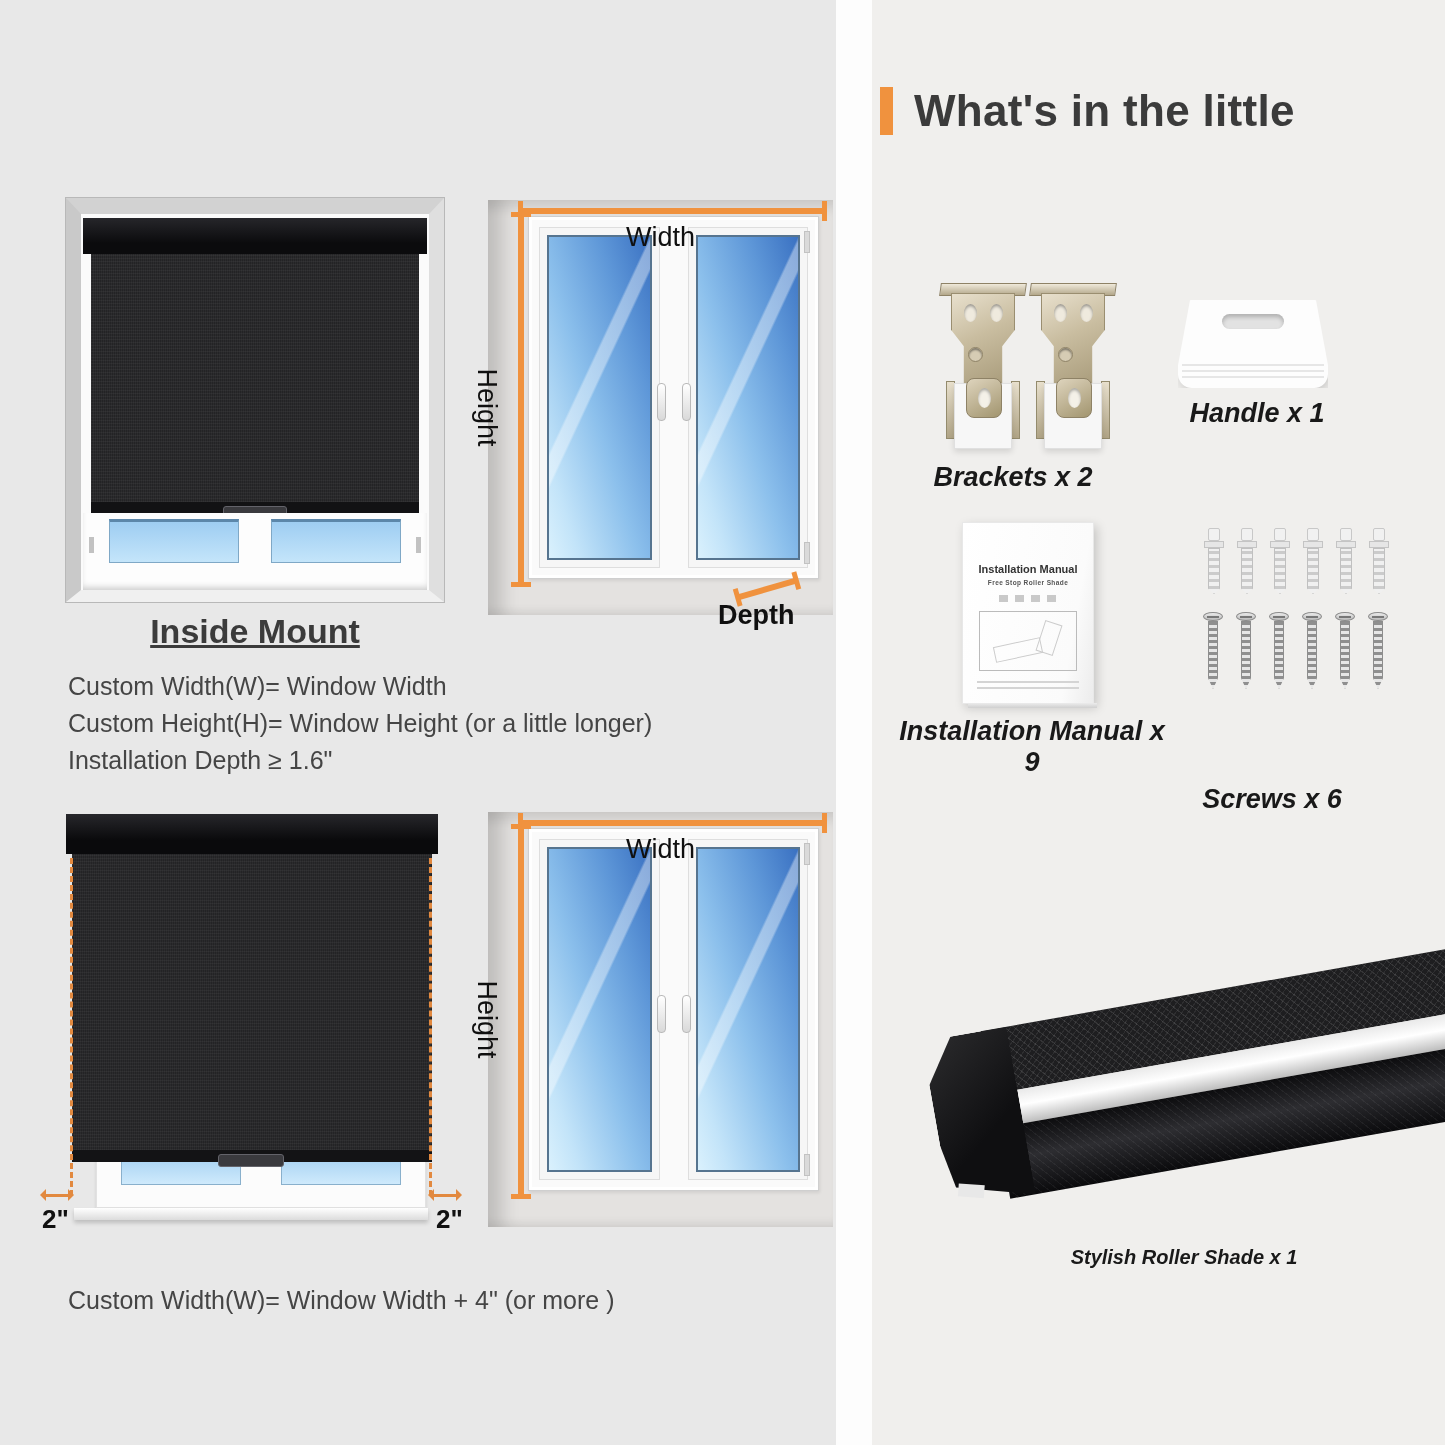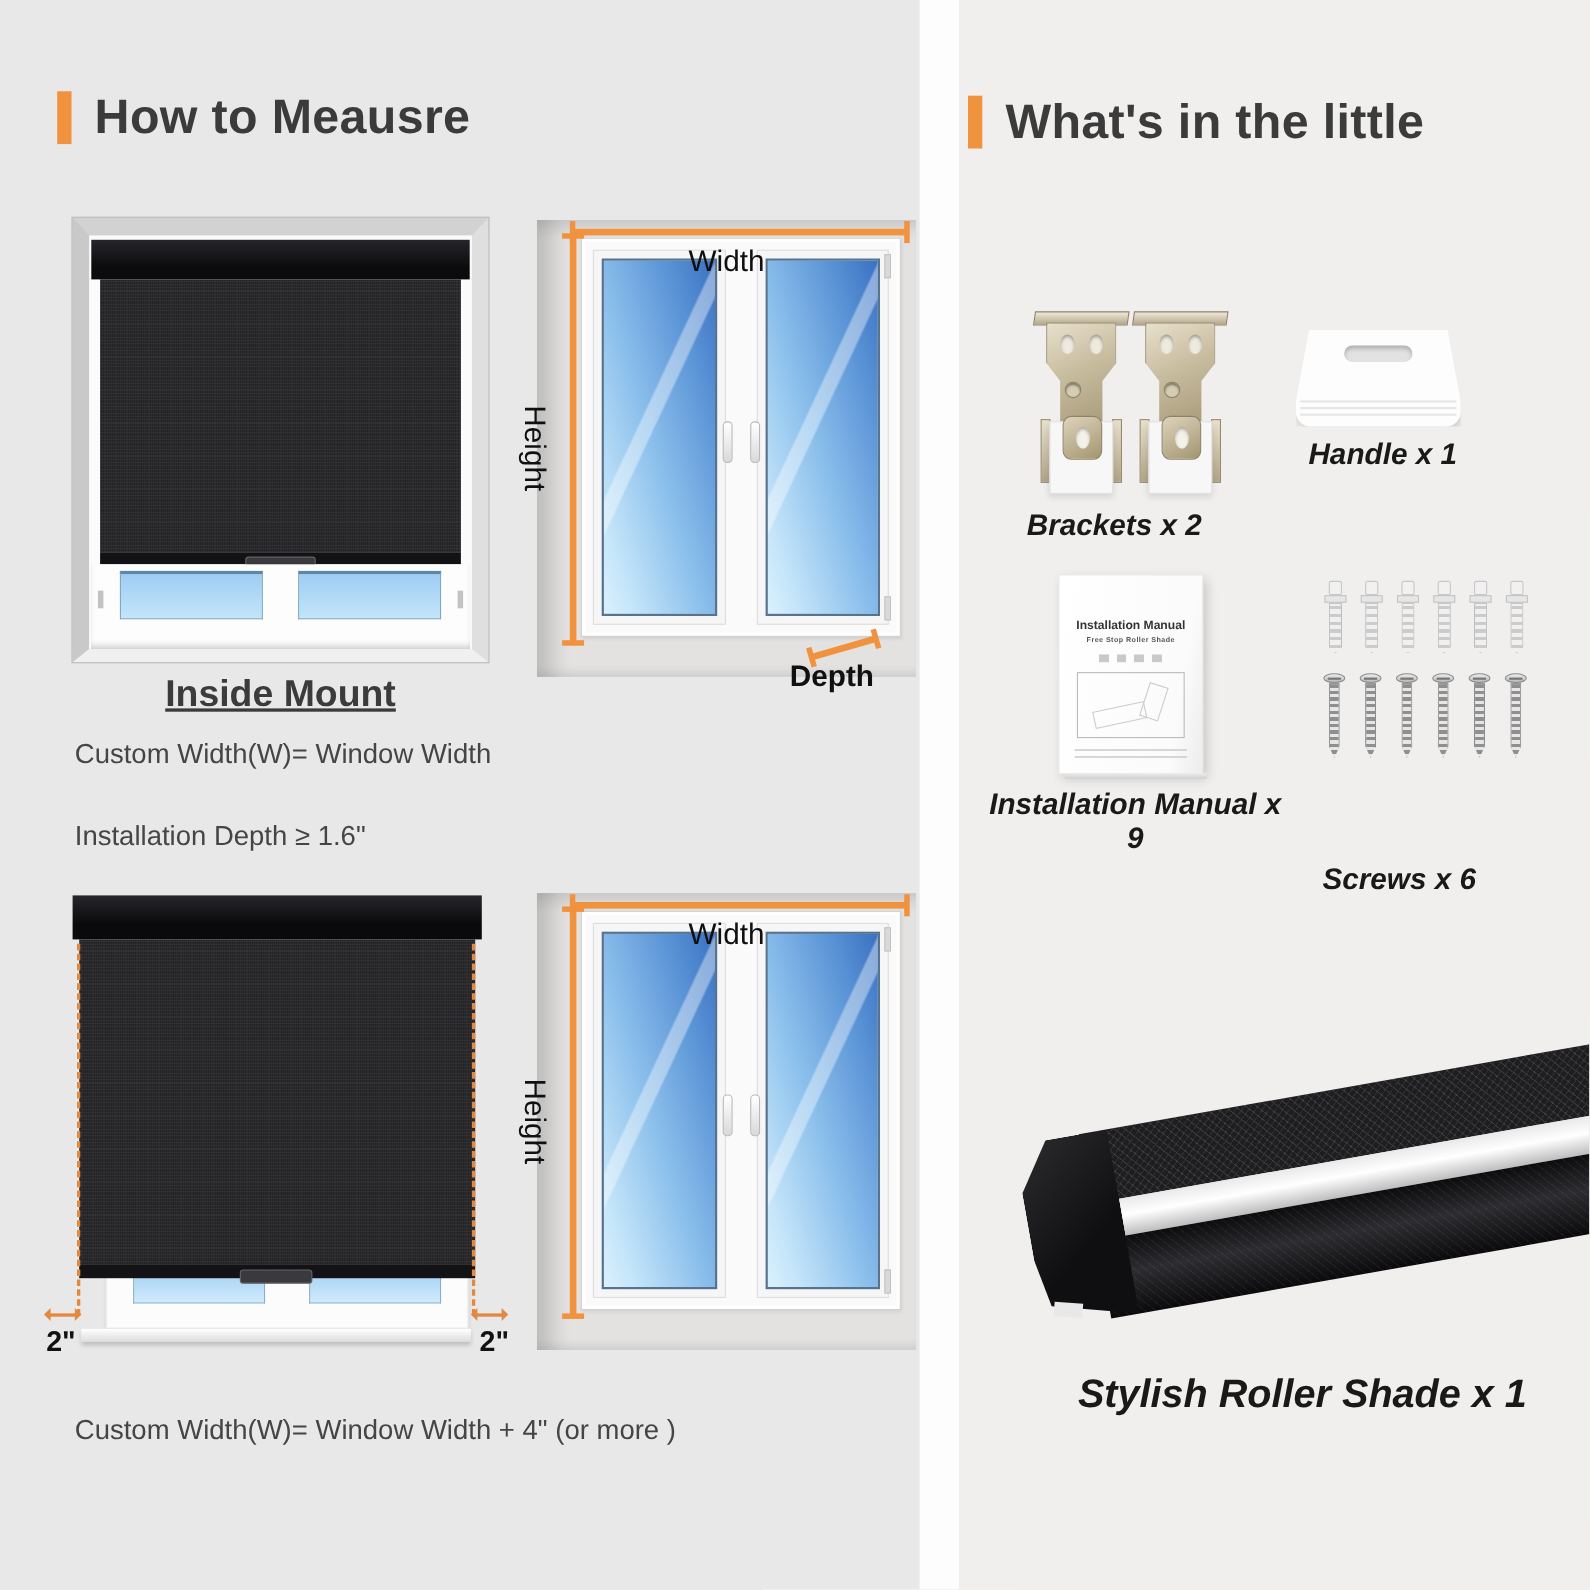--- a/index.html
+++ b/index.html
@@ -104,21 +104,21 @@
   .om-arr.ar { left:392px; width:26px; }
   .om-two { position:absolute; top:398px; font-size:26px; font-weight:700; color:#111; z-index:3; }
   .om-two.twl { left:2px; } .om-two.twr { left:396px; }
 
   
   .item-label { position:absolute; font-size:27px; font-weight:700; font-style:italic; color:#191919; text-align:center; }
   .lb-brackets { left:31px;  top:462px; width:220px; }
   .lb-handle   { left:285px; top:398px; width:200px; }
   .lb-manual   { left:20px;  top:716px; width:280px; }
   .lb-screws   { left:290px; top:756px; width:220px;margin-top:28px; }
-  .lb-shade    { left:92px;  top:1246px; width:440px; font-size:36px; }
+  .lb-shade    { left:92px;  top:1246px; width:440px; font-size:20px; }
 
   
   .bracket { position:absolute; width:78px; height:172px; top:283px; }
   .bk1 { left:72px; } .bk2 { left:162px; }
   .b-flange { position:absolute; left:-4px; top:0; width:86px; height:13px; transform:skewX(-8deg);
               background:linear-gradient(#efe9da,#b3a78a); border:1px solid #8e8266; }
   .b-plate { position:absolute; left:7px; top:10px; width:64px; height:92px;
              background:linear-gradient(155deg,#e8e0cd 0%, #c9bda0 45%, #a79a79 100%); border:1px solid #9a8e70;
              clip-path:polygon(0 0,100% 0,100% 40%,80% 58%,80% 100%,20% 100%,20% 58%,0 40%); }
   .b-hole { position:absolute; width:13px; height:18px; border-radius:50%; background:#efeade;
@@ -198,24 +198,20 @@
               background-image:repeating-linear-gradient(48deg, rgba(255,255,255,.05) 0 1px, transparent 1px 6px),
                                linear-gradient(180deg,#0c0c0e, #2d2d31 45%, #0a0a0c); }
 </style>
 </head>
 <body>
 
 <div class="canvas">
 
   <section class="panel-left">
 
-    <div class="sec-head head-left">
-      <div class="accent-bar"></div>
-      <h1>How to Meausre</h1>
-    </div>
 
     <div class="im">
       <div class="im-cassette"></div>
       <div class="im-fabric"></div>
       <div class="im-bottombar"></div>
       <div class="im-handle"></div>
       <div class="im-window">
         <div class="im-glass gl"></div>
         <div class="im-glass gr"></div>
         <div class="im-latch ll"></div>
@@ -240,20 +236,21 @@
       <div class="m-arrow-h"></div>
       <div class="m-lbl lbl-width">Width</div>
       <div class="m-arrow-v"></div>
       <div class="m-lbl lbl-height">Height</div>
       <div class="m-arrow-d"></div>
       <div class="m-lbl lbl-depth">Depth</div>
     </div>
 
     <div class="mount-title t-inside">Inside Mount</div>
     <p class="spec" style="top:672px;">Custom Width(W)= Window Width</p>
+    <p class="spec" style="top:709px;">Custom Height(H)= Window Height (or a little longer)</p>
     <p class="spec" style="top:746px;">Installation Depth ≥ 1.6"</p>
 
     <div class="om">
       <div class="om-window">
         <div class="om-glass gl"></div>
         <div class="om-glass gr"></div>
       </div>
       <div class="om-sill"></div>
       <div class="om-cassette"></div>
       <div class="om-fabric"></div>

